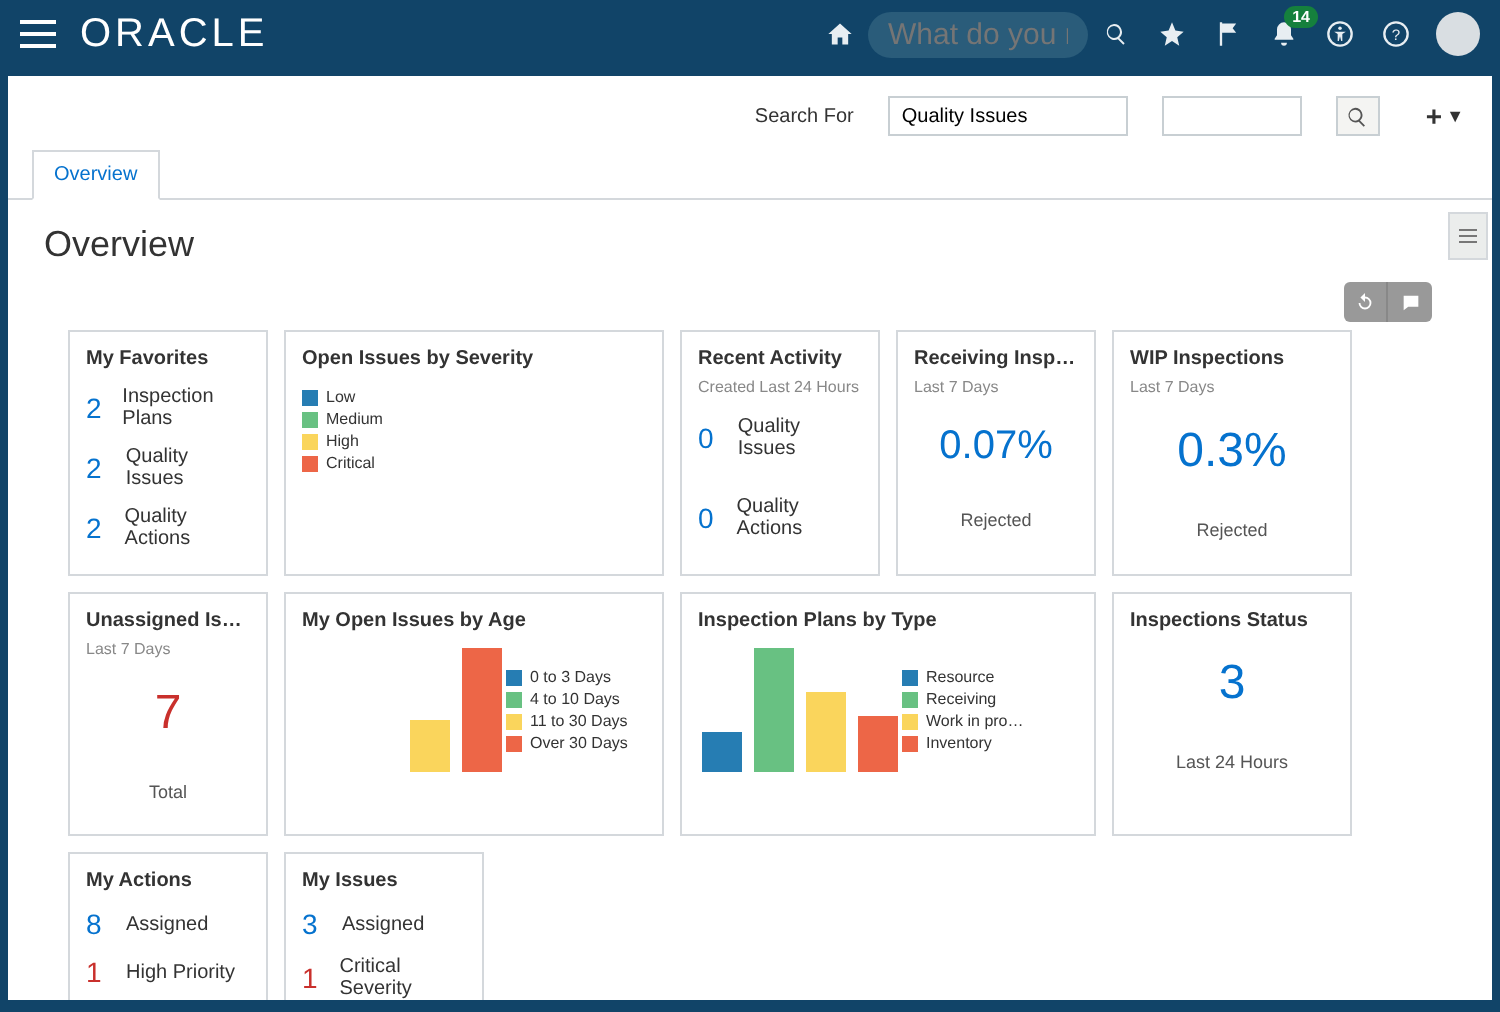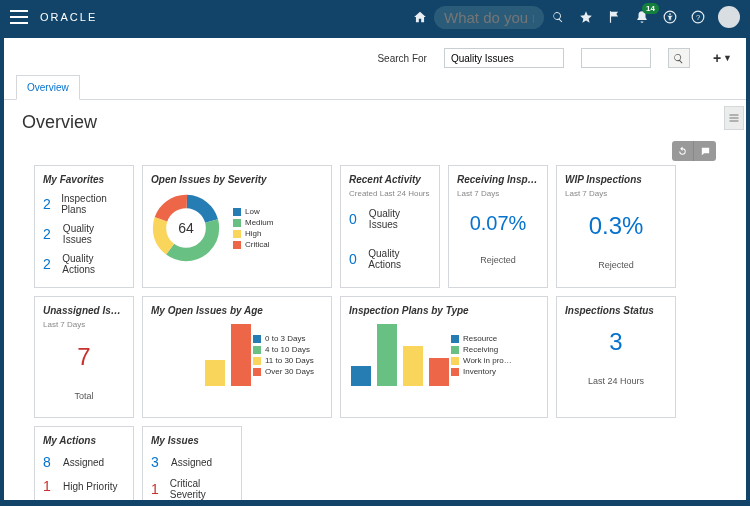--- a/index.html
+++ b/index.html
@@ -2,21 +2,21 @@
 <html><head>
 <meta charset="utf-8">
 <style>
   * { box-sizing: border-box; margin: 0; padding: 0; }
   body { font-family: Arial, Helvetica, sans-serif; background: #114468; width: 750px; height: 506px; overflow: hidden; font-size: 11px; color: #333; }
   
   
   .topnav { height: 34px; background: #114468; display: flex; align-items: center; padding: 0 10px; color: #fff; }
   .hamburger { width: 18px; height: 14px; display: flex; flex-direction: column; justify-content: space-between; cursor: pointer; margin-right: 12px; }
   .hamburger span { display: block; height: 2px; background: #fff; }
-  .logo { font-size: 11px; letter-spacing: 2px; font-weight: 500; text-align: center; }
+  .logo { font-size: 20px; letter-spacing: 2px; font-weight: 500; text-align: center; }
   .nav-spacer { flex: 1; }
   .nav-icon { width: 22px; height: 22px; display: flex; align-items: center; justify-content: center; margin: 0 3px; cursor: pointer; position: relative; }
   .nav-icon svg { fill: #e8eef2; }
   .nav-search { background: #2a5c7a; border: none; border-radius: 12px; padding: 3px 10px; color: #cde0ea; width: 110px; font-size: 15px; }
   .badge { position: absolute; top: -3px; right: -6px; background: #15803d; color: #fff; font-size: 8px; padding: 1px 4px; border-radius: 7px; font-weight: bold; }
   .avatar { width: 22px; height: 22px; border-radius: 50%; background: #d9dee2; margin-left: 6px; }
   
   
   .frame { background: #fff; margin: 4px; height: 462px; position: relative; overflow: hidden; }
   
@@ -35,21 +35,21 @@
   .side-toggle { position: absolute; right: 2px; top: 68px; width: 20px; height: 24px; background: #ebedec; border: 1px solid #d4d8dc; display: flex; align-items: center; justify-content: center; cursor: pointer; }
   
   .action-pills { display: flex; justify-content: flex-end; padding: 0 30px 4px; gap: 0; }
   .pill { width: 22px; height: 20px; background: #999; display: flex; align-items: center; justify-content: center; cursor: pointer; }
   .pill:first-child { border-radius: 3px 0 0 3px; border-right: 1px solid #888;}
   .pill:last-child { border-radius: 0 3px 3px 0; }
   .pill svg { fill: #fff; }
   
   .dashboard { padding: 0 18px 18px 30px; display: grid; grid-template-columns: 100px 190px 100px 100px 120px; gap: 8px; }
   .card { border: 1px solid #d4d8dc; padding: 8px; background: #fff; position: relative; }
-  .card-title { font-size: 10px; font-weight: bold; color: #333; margin-bottom: 4px; white-space: nowrap; overflow: hidden; text-overflow: ellipsis; font-style: italic; }
+  .card-title { font-size: 10px; font-weight: bold; color: #333; margin-bottom: 4px; white-space: nowrap; overflow: hidden; text-overflow: ellipsis; }
   .card-sub { font-size: 8px; color: #888; margin-bottom: 6px; }
   
   .stat-row { display: flex; align-items: center; gap: 6px; padding: 4px 0; }
   .stat-num { font-size: 14px; color: #0572ce; width: 14px; }
   .stat-label { font-size: 10px; color: #333; }
   
   .big-stat { text-align: center; padding: 8px 0; }
   .big-num { font-size: 24px; color: #0572ce; }
   .big-num.red { color: #c9302c; }
   .big-label { font-size: 9px; color: #555; margin-top: 20px; }
@@ -187,29 +187,20 @@
         </div>
       <div class="stat-row">
           <span class="stat-num">2</span>
           <span class="stat-label">Quality Actions</span>
         </div>
     </div>
 
     <div class="card">
       <div class="card-title">Open Issues by Severity</div>
       <div class="donut-wrap">
-        <div class="donut">
-          <svg width="70" height="70" viewBox="0 0 42 42">
-            <circle cx="21" cy="21" r="15.9" fill="none" stroke="#267db3" stroke-width="8" stroke-dasharray="20 80" stroke-dashoffset="25"></circle>
-            <circle cx="21" cy="21" r="15.9" fill="none" stroke="#68c182" stroke-width="8" stroke-dasharray="40 60" stroke-dashoffset="5"></circle>
-            <circle cx="21" cy="21" r="15.9" fill="none" stroke="#fad55c" stroke-width="8" stroke-dasharray="20 80" stroke-dashoffset="-35"></circle>
-            <circle cx="21" cy="21" r="15.9" fill="none" stroke="#ed6647" stroke-width="8" stroke-dasharray="20 80" stroke-dashoffset="-55"></circle>
-          </svg>
-          <div class="donut-center">64</div>
-        </div>
         <div class="legend">
           <div class="legend-item">
               <span class="legend-swatch c-low"></span>
               <span>Low</span>
             </div>
           <div class="legend-item">
               <span class="legend-swatch c-med"></span>
               <span>Medium</span>
             </div>
           <div class="legend-item">

